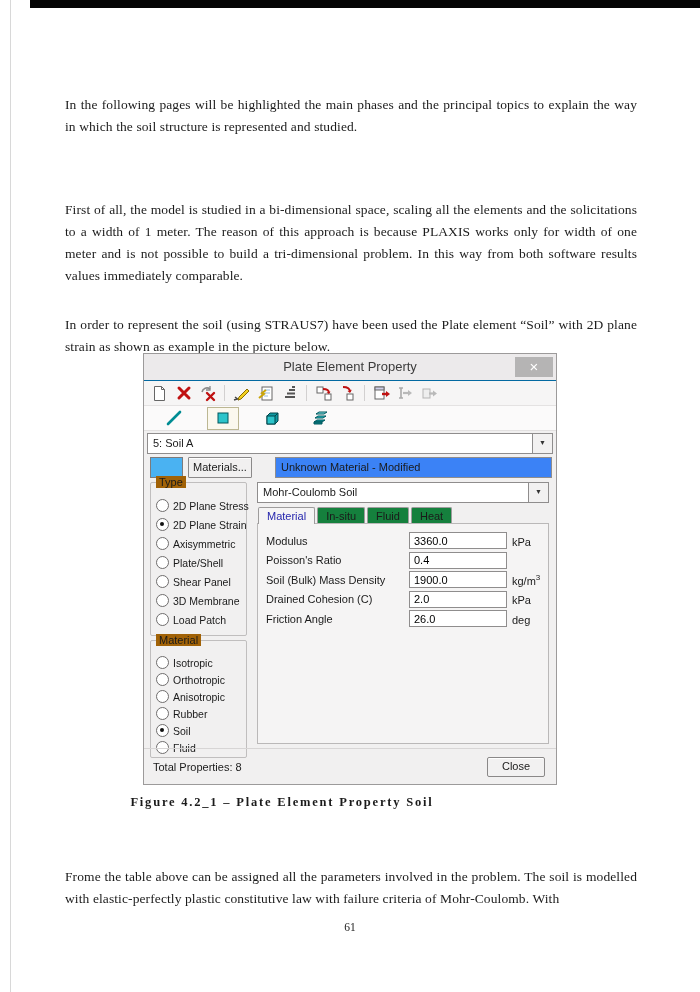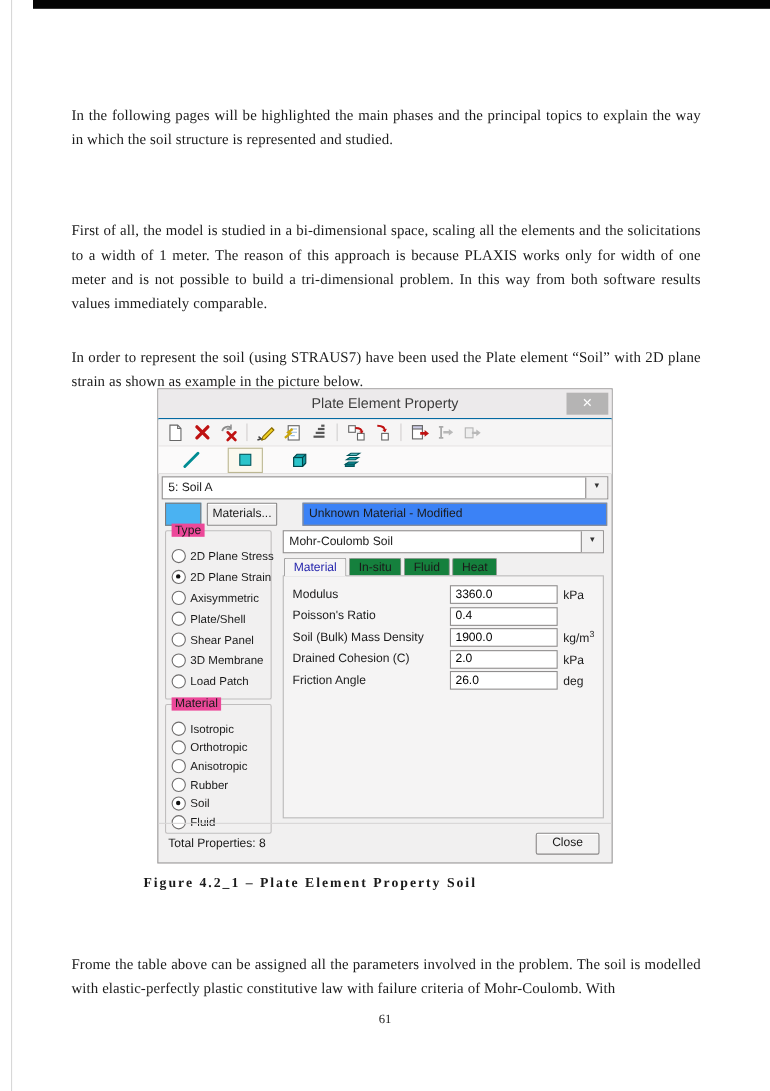--- a/index.html
+++ b/index.html
@@ -50,21 +50,21 @@
   .matbtn{width:62px;height:19px;margin-left:5px;background:#f1f0f0;border:1px solid #8b8989;
           text-align:center;line-height:18px;border-radius:1px;box-shadow:inset 0 1px 0 #fff;}
   .matfield{flex:1;margin-left:23px;height:19px;background:#3b82f6;border:1px solid #8f8d8d;
             line-height:18px;padding-left:5px;}
 
   .main{position:absolute;left:0;right:0;top:126px;bottom:36px;}
   .leftcol{position:absolute;left:6px;width:97px;top:0;bottom:0;}
   .groupbox{position:absolute;left:0;right:0;border:1px solid #c0bebe;border-radius:2px;}
   .gb-type{top:2px;height:152px;}
   .gb-mat{top:160px;height:116px;}
-  .gb-label{position:absolute;top:-7px;left:5px;background:#ec4899;padding:0 3px;font-size:11px;}
+  .gb-label{position:absolute;top:-7px;left:5px;background:#a16207;padding:0 3px;font-size:11px;}
   .radio-col{padding:13px 0 0 5px;}
   .radio-row{display:flex;align-items:center;height:19px;}
   .gb-mat .radio-row{height:17px;}
   .radio{width:11px;height:11px;border:1px solid #6f6d6d;border-radius:50%;background:#fff;
          margin-right:4px;position:relative;flex:none;}
   .radio.checked::after{content:"";position:absolute;left:2.5px;top:2.5px;width:4px;height:4px;
          border-radius:50%;background:#111;}
   .radio-row span.lbl{font-size:10.5px;white-space:nowrap;}
 
   .rightcol{position:absolute;left:113px;right:7px;top:0;bottom:0;}

